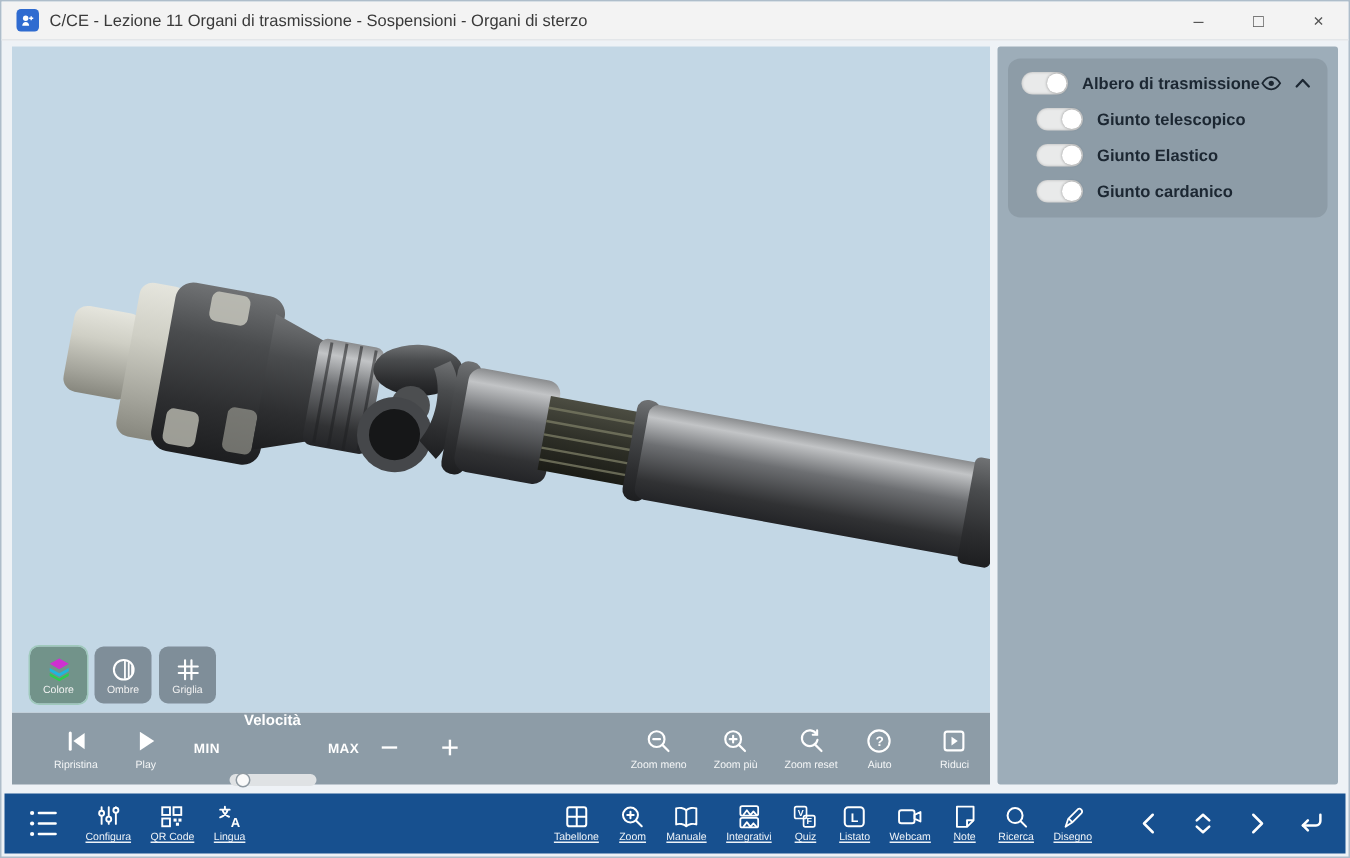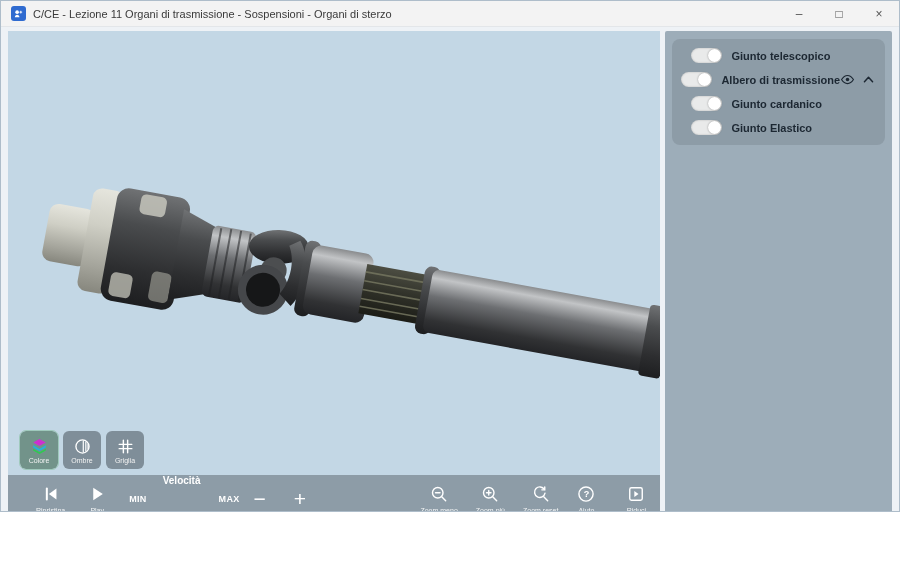--- a/index.html
+++ b/index.html
@@ -1,19 +1,19 @@
 <!DOCTYPE html>
 <html><head>
 <meta charset="utf-8">
 <title>C/CE</title>
 <style>
   * { margin:0; padding:0; box-sizing:border-box; }
   html,body { width:900px; height:572px; font-family:"Liberation Sans", sans-serif; }
   .window {
-    width:900px; height:512px; background:#eef2f6;
+    width:900px; height:572px; background:#eef2f6;
     border:1px solid #aebdca; display:flex; flex-direction:column; overflow:hidden;
   }
   
   .titlebar {
     height:26px; background:#f3f3f3; display:flex; align-items:center;
     padding:0 0 0 10px; flex:0 0 auto; border-bottom:1px solid #e3e6e9;
   }
   .appicon {
     width:15px; height:15px; border-radius:3px; background:#2f6bd0;
     display:flex; align-items:center; justify-content:center; margin-right:7px; flex:0 0 auto;
@@ -438,52 +438,52 @@
           <svg>
               <use href="#i-reduce"></use>
             </svg>
           <span class="clabel">Riduci</span>
         </div>
       </div>
     </div>
 
     <div class="sidebar">
       <div class="layerpanel">
-        <div class="lrow sub">
-          <span class="toggle">
-              <span class="knob"></span>
-            </span>
-          <span class="llabel">Giunto telescopico</span>
-        </div>
         <div class="lrow">
           <span class="toggle">
               <span class="knob"></span>
             </span>
           <span class="llabel">Albero di trasmissione</span>
           <span class="licons">
             <svg>
                 <use href="#i-eye"></use>
               </svg>
             <svg>
                 <use href="#i-chevup"></use>
               </svg>
           </span>
         </div>
         <div class="lrow sub">
           <span class="toggle">
               <span class="knob"></span>
             </span>
-          <span class="llabel">Giunto cardanico</span>
+          <span class="llabel">Giunto telescopico</span>
         </div>
         <div class="lrow sub">
           <span class="toggle">
               <span class="knob"></span>
             </span>
           <span class="llabel">Giunto Elastico</span>
         </div>
+        <div class="lrow sub">
+          <span class="toggle">
+              <span class="knob"></span>
+            </span>
+          <span class="llabel">Giunto cardanico</span>
+        </div>
       </div>
     </div>
   </div>
 
   <div class="toolbar">
     <span class="menuicon"><svg>
           <use href="#i-list"></use>
         </svg></span>
     <div class="tbtn">
       <svg>

